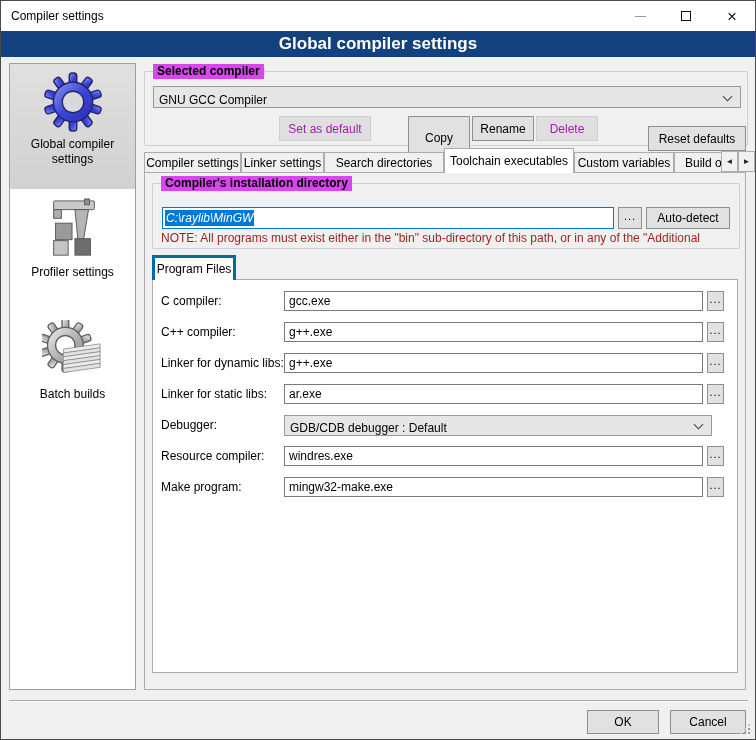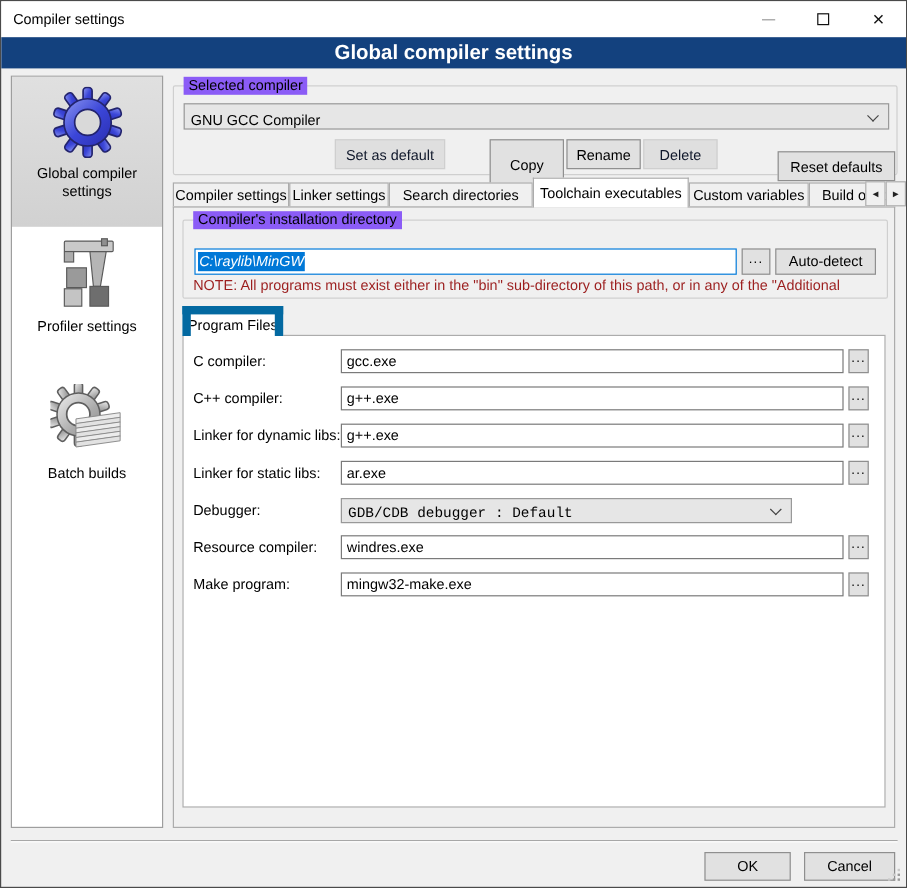--- a/index.html
+++ b/index.html
@@ -23,42 +23,42 @@
   .blueheader .htext{color:#FFFFFF;font-weight:bold;font-size:17px;}
   
   .sidebar{position:absolute;left:8px;top:62px;width:127px;height:627px;background:#FFFFFF;
     border:1px solid #9E9E9E;}
   .side-item{position:absolute;left:0;width:125px;display:flex;flex-direction:column;
     align-items:center;text-align:center;}
   .side-item .lbl{width:112px;line-height:15px;margin-top:5px;}
   .side-item.sel{background:linear-gradient(180deg,#E0E0E0,#D1D1D1);}
   
   .gbox{position:absolute;border:1px solid #CFCFCF;border-radius:2px;}
-  .gbox-label{position:absolute;top:-8px;left:8px;background:#8b5cf6;padding:0 4px;line-height:15px;}
+  .gbox-label{position:absolute;top:-8px;left:8px;background:#d946ef;padding:0 4px;line-height:15px;font-weight:bold;}
   
   .btn{position:absolute;background:#E1E1E1;border:1px solid #8F8F8F;color:#000;
     display:flex;align-items:center;justify-content:center;font-size:12px;}
-  .btn.disabled{background:#DFDFDF;border-color:#CFCFCF;color:#0f172a;}
+  .btn.disabled{background:#DFDFDF;border-color:#CFCFCF;color:#a21caf;}
   .browse{font-size:11px;letter-spacing:1px;line-height:8px;padding-bottom:4px;}
   
   .combo{position:absolute;background:#E6E6E6;border:1px solid #999999;display:flex;
     align-items:flex-end;padding-left:5px;}
   .combo .chev{position:absolute;right:9px;top:6px;width:7px;height:7px;
     border-right:1.4px solid #444;border-bottom:1.4px solid #444;transform:rotate(45deg);}
   
   .tfield{position:absolute;background:#FFFFFF;border:1px solid #7A7A7A;font-size:12px;
     padding:0 4px;font-family:"Liberation Sans","DejaVu Sans",sans-serif;color:#000;}
   .pathfield{position:absolute;background:#FFFFFF;border:1px solid #0078D7;display:flex;
     align-items:center;padding-left:2px;font-style:italic;}
   .pathfield .selspan{background:#0078D7;color:#FFFFFF;padding:1px 1px;}
   
   .tab{position:absolute;height:21px;top:151px;background:#F0F0F0;border:1px solid #ACACAC;
     display:flex;align-items:center;justify-content:center;white-space:nowrap;overflow:hidden;z-index:2;}
   .tab.sel{top:147px;height:25px;background:#FFFFFF;border-bottom:none;z-index:4;}
-  .itab{position:absolute;height:21px;top:258px;background:#F0F0F0;border:7px solid #0369a1;
+  .itab{position:absolute;height:21px;top:258px;background:#F0F0F0;border:3px solid #0369a1;
     display:flex;align-items:center;justify-content:center;white-space:nowrap;overflow:hidden;z-index:2;}
   .itab.sel{top:254px;height:25px;background:#FFFFFF;border-bottom:none;z-index:4;}
   .page{position:absolute;border:1px solid #ACACAC;z-index:3;}
   .tabarrow{position:absolute;top:150px;width:17px;height:21px;background:#F0F0F0;
     border:1px solid #ADADAD;display:flex;align-items:center;justify-content:center;
     font-size:8px;color:#222;z-index:5;}
   
   .frm-label{position:absolute;left:160px;z-index:4;}
   .note{position:absolute;left:160px;top:230px;width:574px;white-space:nowrap;overflow:hidden;
     color:#9C1F1F;z-index:4;}
@@ -268,21 +268,21 @@
     <span>...</span>
   </div>
 
   <span class="frm-label" style="top:386px;">Linker for static libs:</span>
   <input class="tfield z4" style="left: 283px; top: 383px; width: 419px; height: 20px;" value="ar.exe">
   <div class="btn browse z4" style="left:706px;top:383px;width:17px;height:20px;">
     <span>...</span>
   </div>
 
   <span class="frm-label" style="top:417px;">Debugger:</span>
-  <div class="combo z4" style="left:283px;top:414px;width:376px;height:21px;font-family:Liberation Mono, monospace;">
+  <div class="combo z4" style="left:283px;top:414px;width:428px;height:21px;">
     <span>GDB/CDB debugger : Default</span>
     <i class="chev" style="top:5px;"></i>
   </div>
 
   <span class="frm-label" style="top:448px;">Resource compiler:</span>
   <input class="tfield z4" style="left: 283px; top: 445px; width: 419px; height: 20px;" value="windres.exe">
   <div class="btn browse z4" style="left:706px;top:445px;width:17px;height:20px;">
     <span>...</span>
   </div>
 

